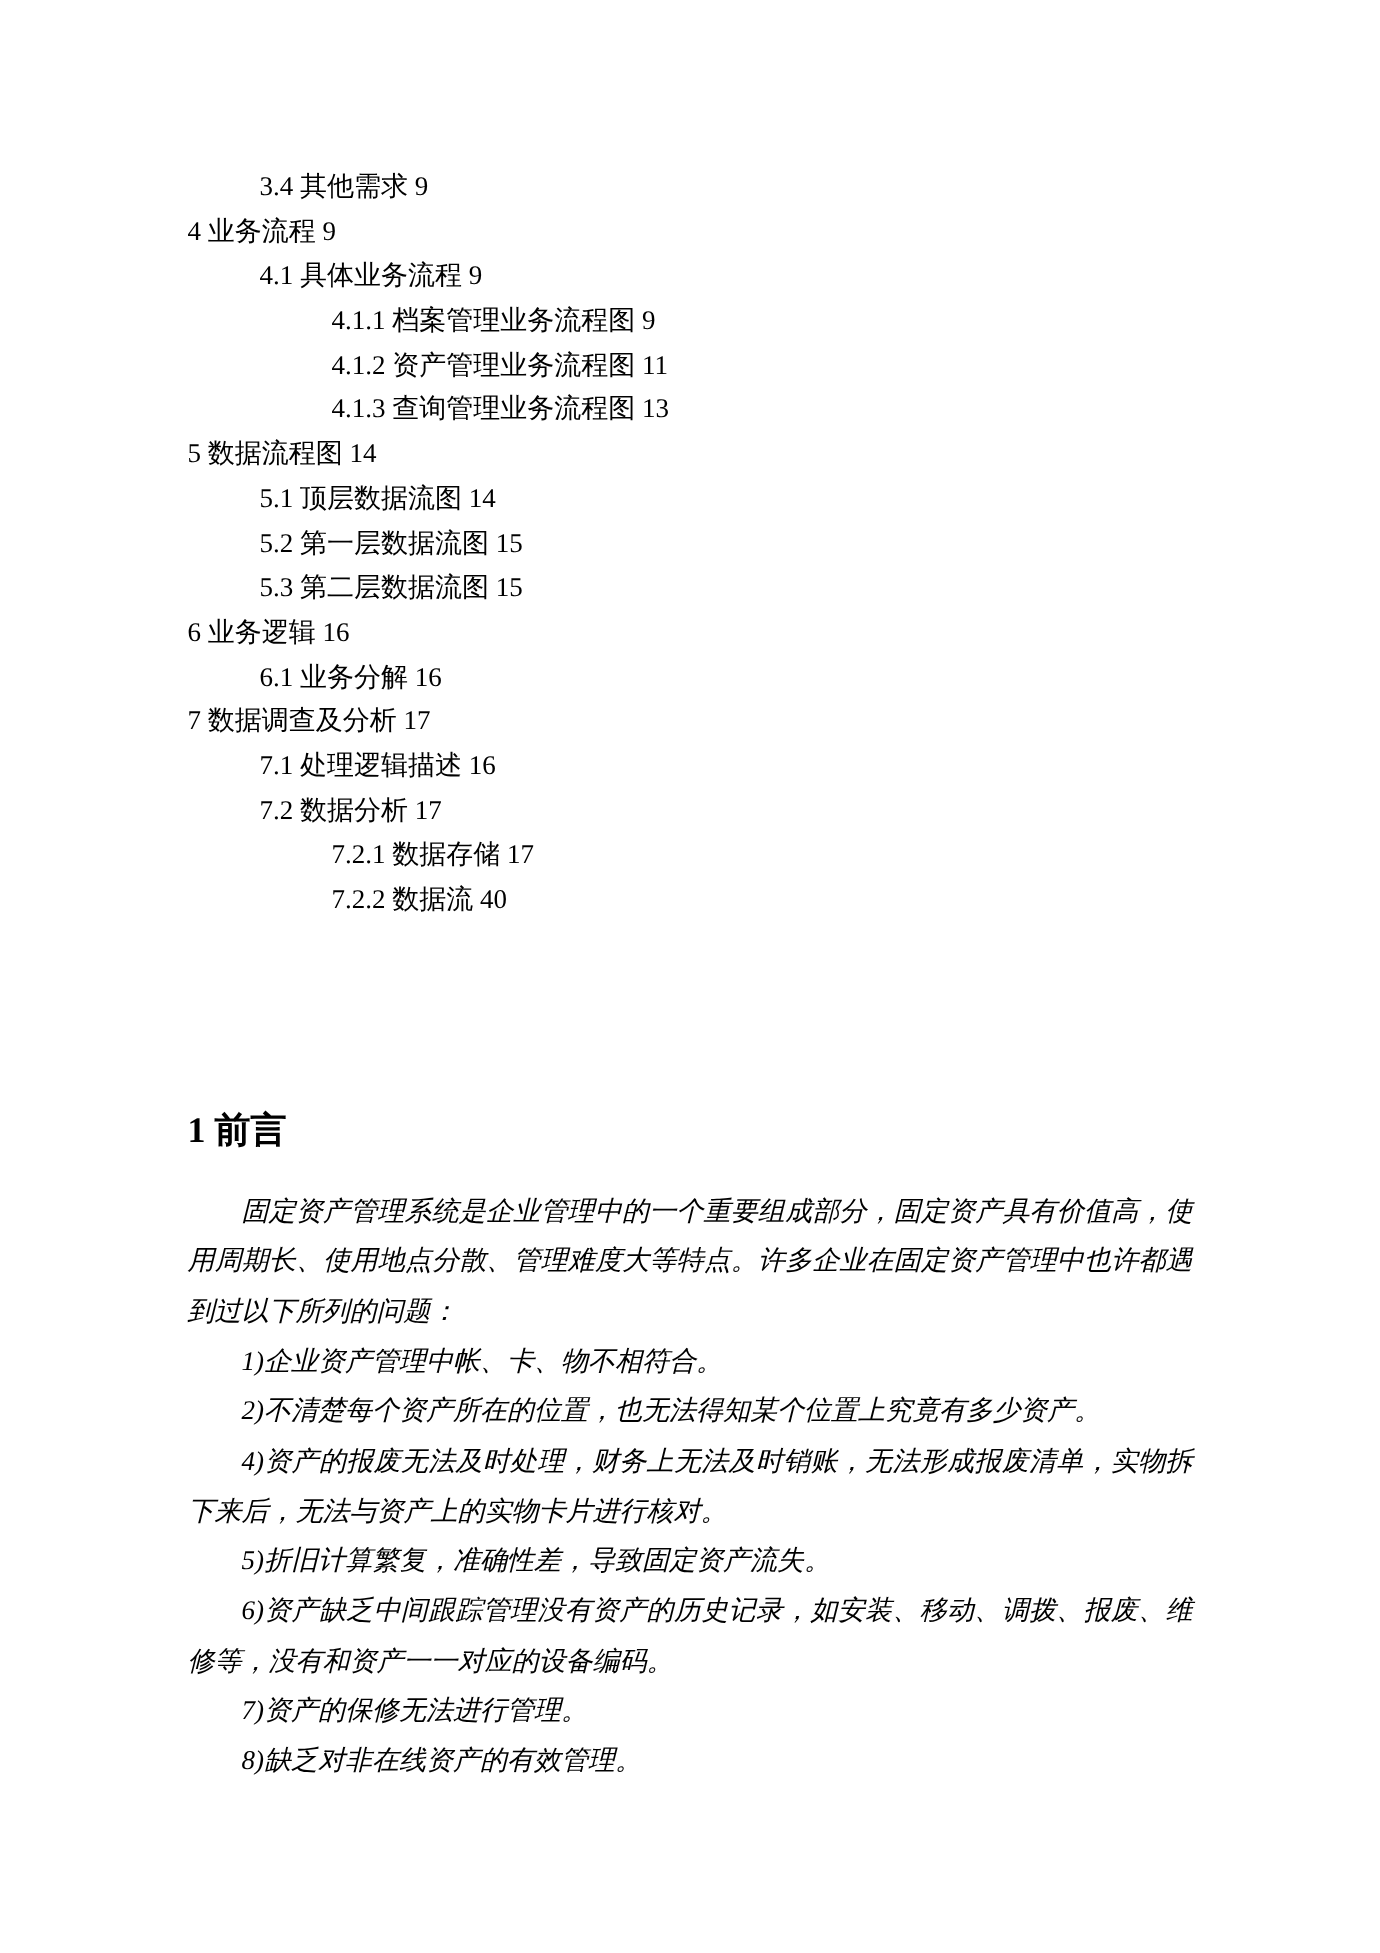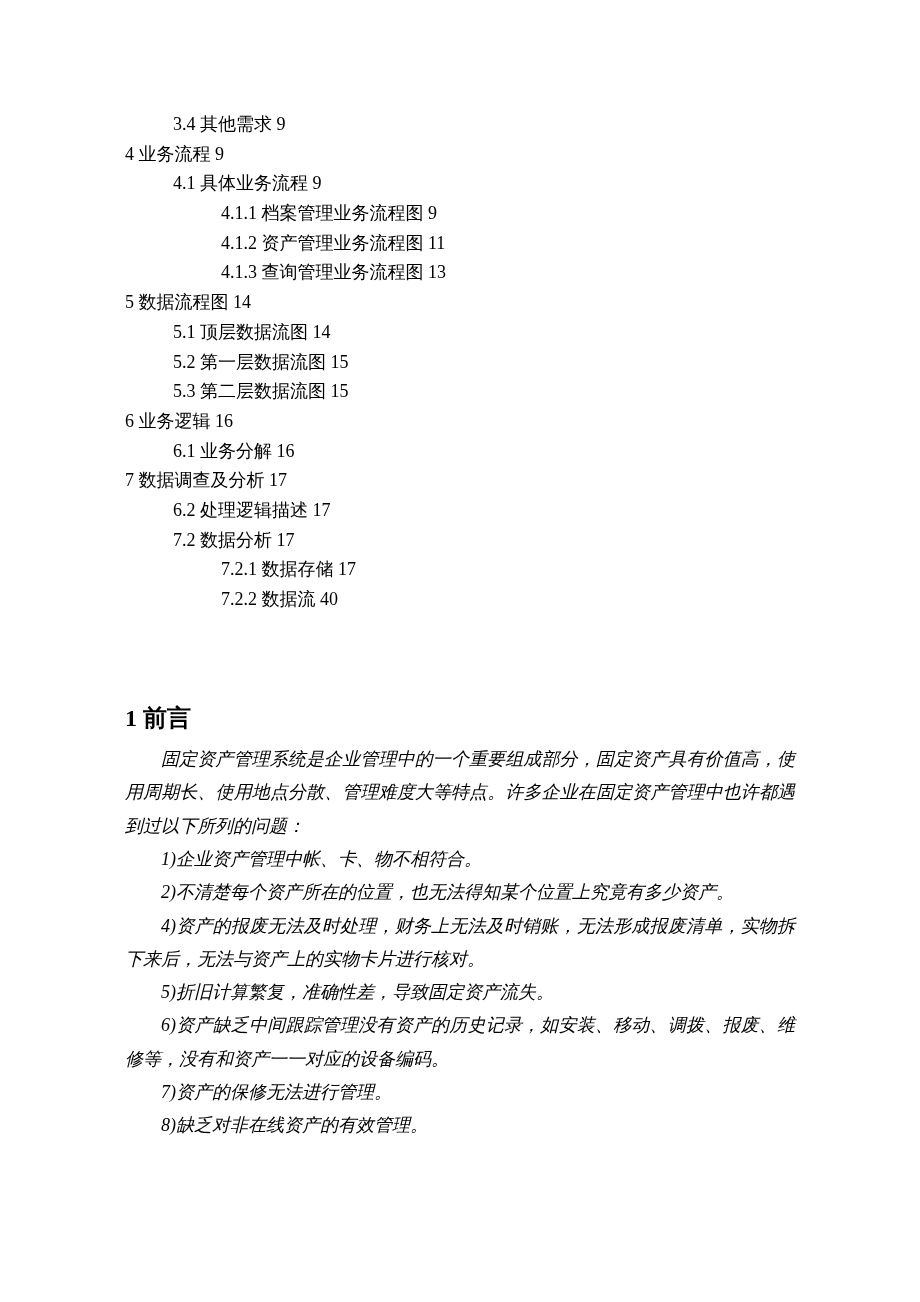--- a/index.html
+++ b/index.html
@@ -14,39 +14,39 @@
       font-family: "SimSun", "宋体", serif;
       font-size: 18px;
       line-height: 1.6;
       color: #000000;
       padding: 0;
     }
     .page {
       padding: 110px 125px 60px 125px;
     }
     .toc {
-      margin-bottom: 84px;
+      margin-bottom: 120px;
     }
     .toc-line {
       white-space: nowrap;
       line-height: 1.65;
     }
     .indent-1 {
       padding-left: 48px;
     }
     .indent-2 {
       padding-left: 96px;
     }
     .indent-0 {
       padding-left: 0;
     }
     .heading {
       font-size: 24px;
       font-weight: bold;
-      margin-bottom: 6px;
+      margin-bottom: 18px;
       font-family: "SimSun", "宋体", serif;
     }
     .body-text {
       text-align: justify;
       line-height: 1.85;
     }
     .para {
       text-indent: 2em;
       font-style: italic;
     }
@@ -63,21 +63,21 @@
     <div class="toc-line indent-2">4.1.1 档案管理业务流程图 9</div>
     <div class="toc-line indent-2">4.1.2 资产管理业务流程图 11</div>
     <div class="toc-line indent-2">4.1.3 查询管理业务流程图 13</div>
     <div class="toc-line indent-0">5 数据流程图 14</div>
     <div class="toc-line indent-1">5.1 顶层数据流图 14</div>
     <div class="toc-line indent-1">5.2 第一层数据流图 15</div>
     <div class="toc-line indent-1">5.3 第二层数据流图 15</div>
     <div class="toc-line indent-0">6 业务逻辑 16</div>
     <div class="toc-line indent-1">6.1 业务分解 16</div>
     <div class="toc-line indent-0">7 数据调查及分析 17</div>
-    <div class="toc-line indent-1">6.2 处理逻辑描述 17</div>
+    <div class="toc-line indent-1">7.1 处理逻辑描述 16</div>
     <div class="toc-line indent-1">7.2 数据分析 17</div>
     <div class="toc-line indent-2">7.2.1 数据存储 17</div>
     <div class="toc-line indent-2">7.2.2 数据流 40</div>
   </div>
 
   <div class="heading">1 前言</div>
 
   <div class="body-text">
     <div class="para">固定资产管理系统是企业管理中的一个重要组成部分，固定资产具有价值高，使用周期长、使用地点分散、管理难度大等特点。许多企业在固定资产管理中也许都遇到过以下所列的问题：</div>
     <div class="para">1)企业资产管理中帐、卡、物不相符合。</div>

